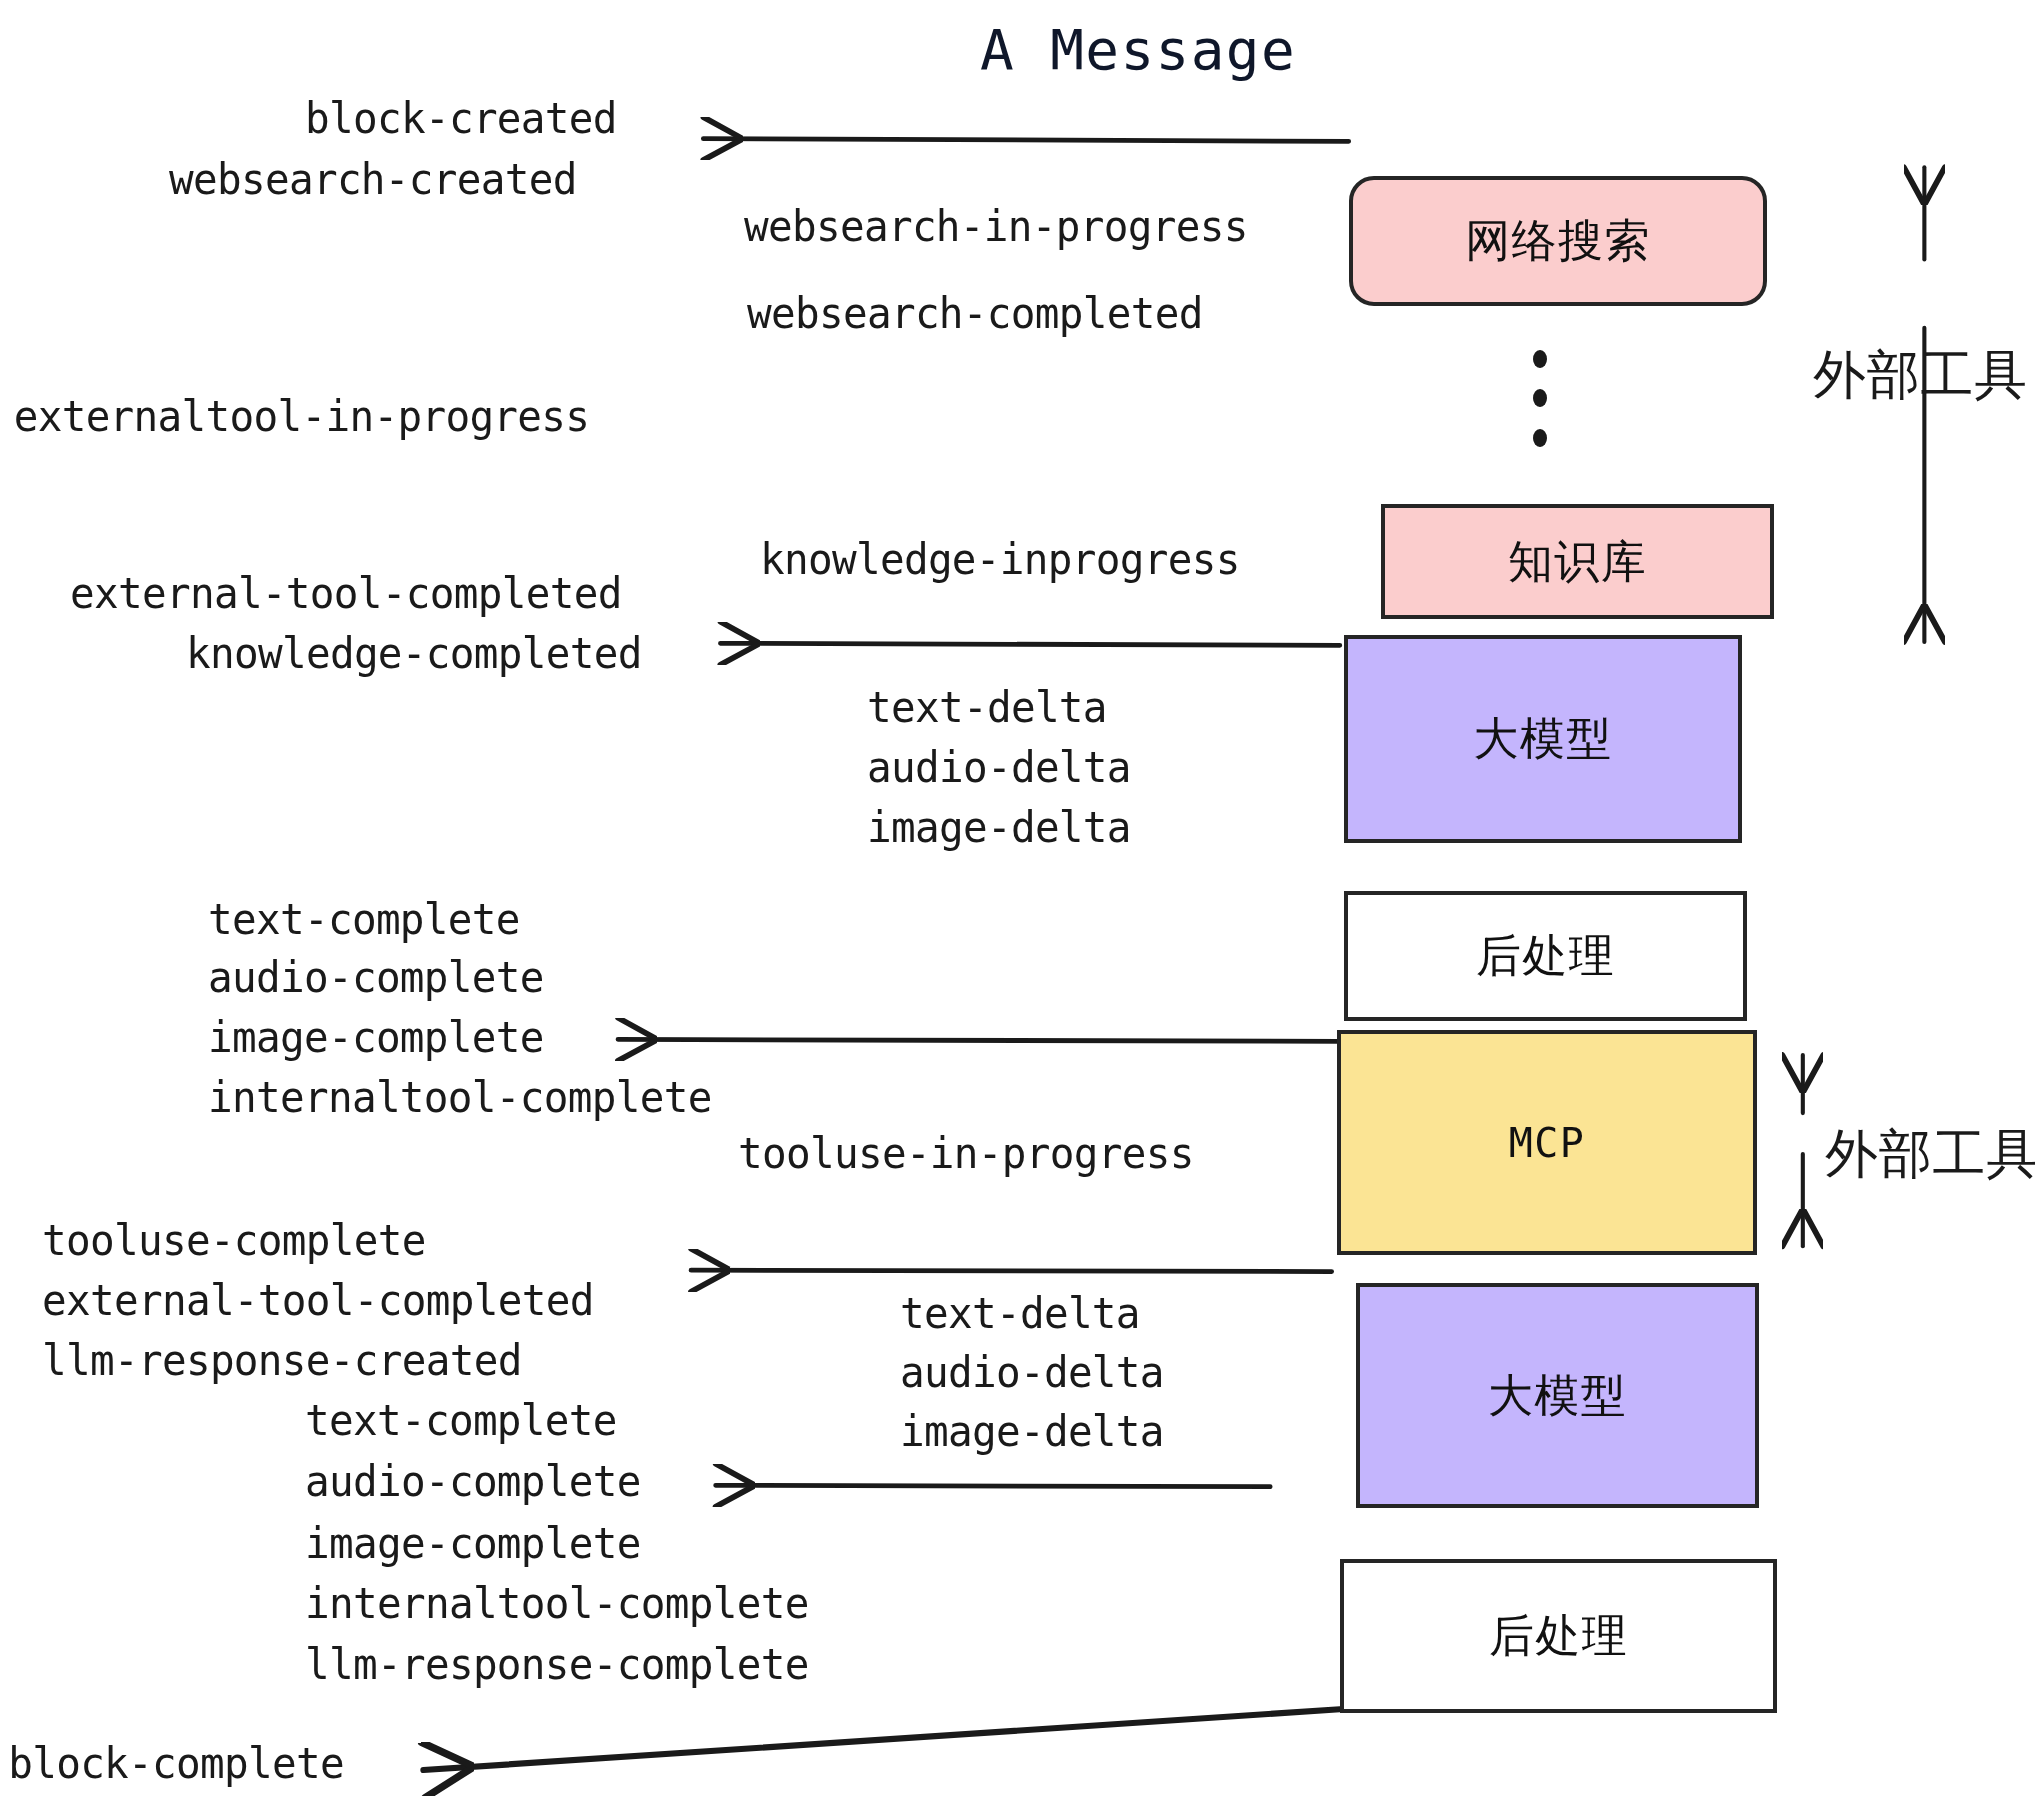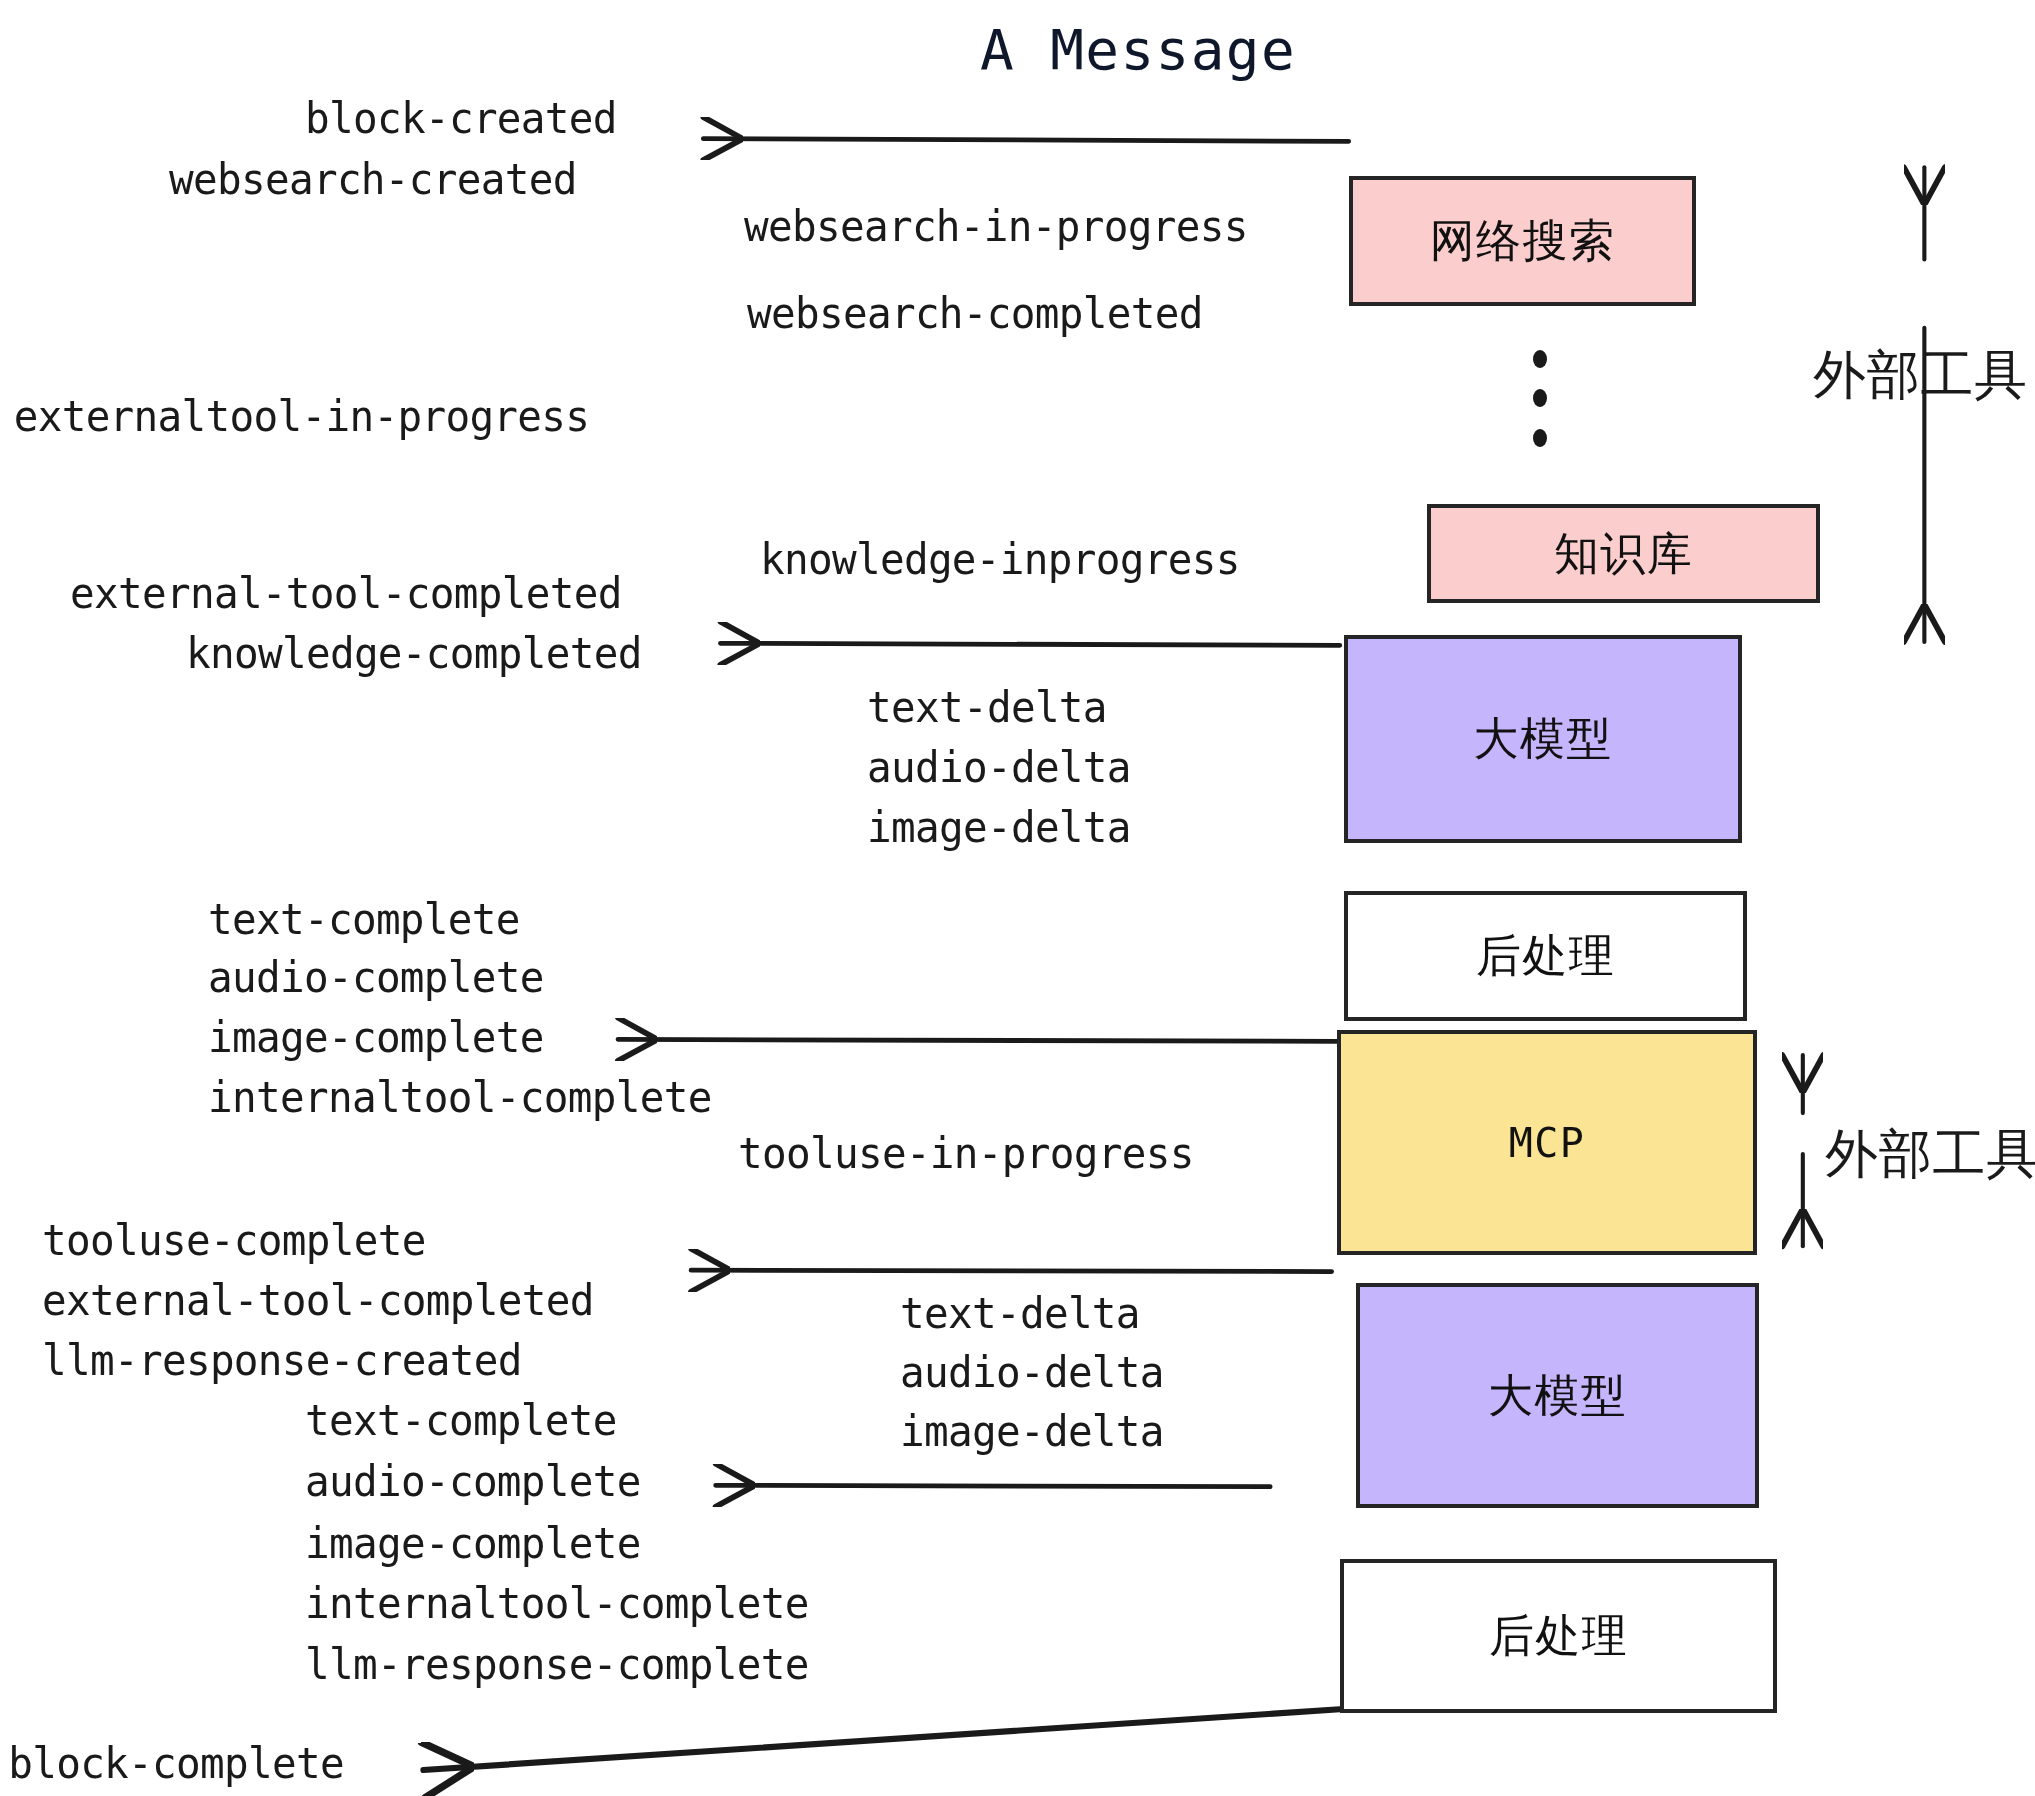--- a/index.html
+++ b/index.html
@@ -122,23 +122,23 @@
     </g>
 
     <g>
       <line x1="2640" y1="1545" x2="2640" y2="1630" stroke="#1a1a1a" stroke-width="6" stroke-linecap="round" marker-start="url(#ahU)"></line>
       <line x1="2640" y1="1690" x2="2640" y2="1825" stroke="#1a1a1a" stroke-width="6" stroke-linecap="round" marker-end="url(#ahU)"></line>
     </g>
   </svg>
 
   <div class="title" style="left:980px; top:17px;">A Message</div>
 
-  <div class="box pink" style="left:1349px; top:176px;  width:347px; height:130px;">网络搜索</div>
+  <div class="box pink" style="left:1349px; top:176px;  width:418px; height:130px;border-radius:25px;">网络搜索</div>
 
-  <div class="box pink" style="left:1427px; top:504px;  width:393px; height:99px;">知识库</div>
+  <div class="box pink" style="left:1381px; top:504px;  width:393px; height:115px;">知识库</div>
 
   <div class="box green" style="left:1344px; top:635px;  width:398px; height:208px;">大模型</div>
 
   <div class="box white" style="left:1344px; top:891px; width:403px; height:130px;">后处理</div>
 
   <div class="box yellow mono" style="left:1337px; top:1030px; width:420px; height:225px;">MCP</div>
 
   <div class="box green" style="left:1356px; top:1283px; width:403px; height:225px;">大模型</div>
 
   <div class="box white" style="left:1340px; top:1559px; width:437px; height:154px;">后处理</div>

